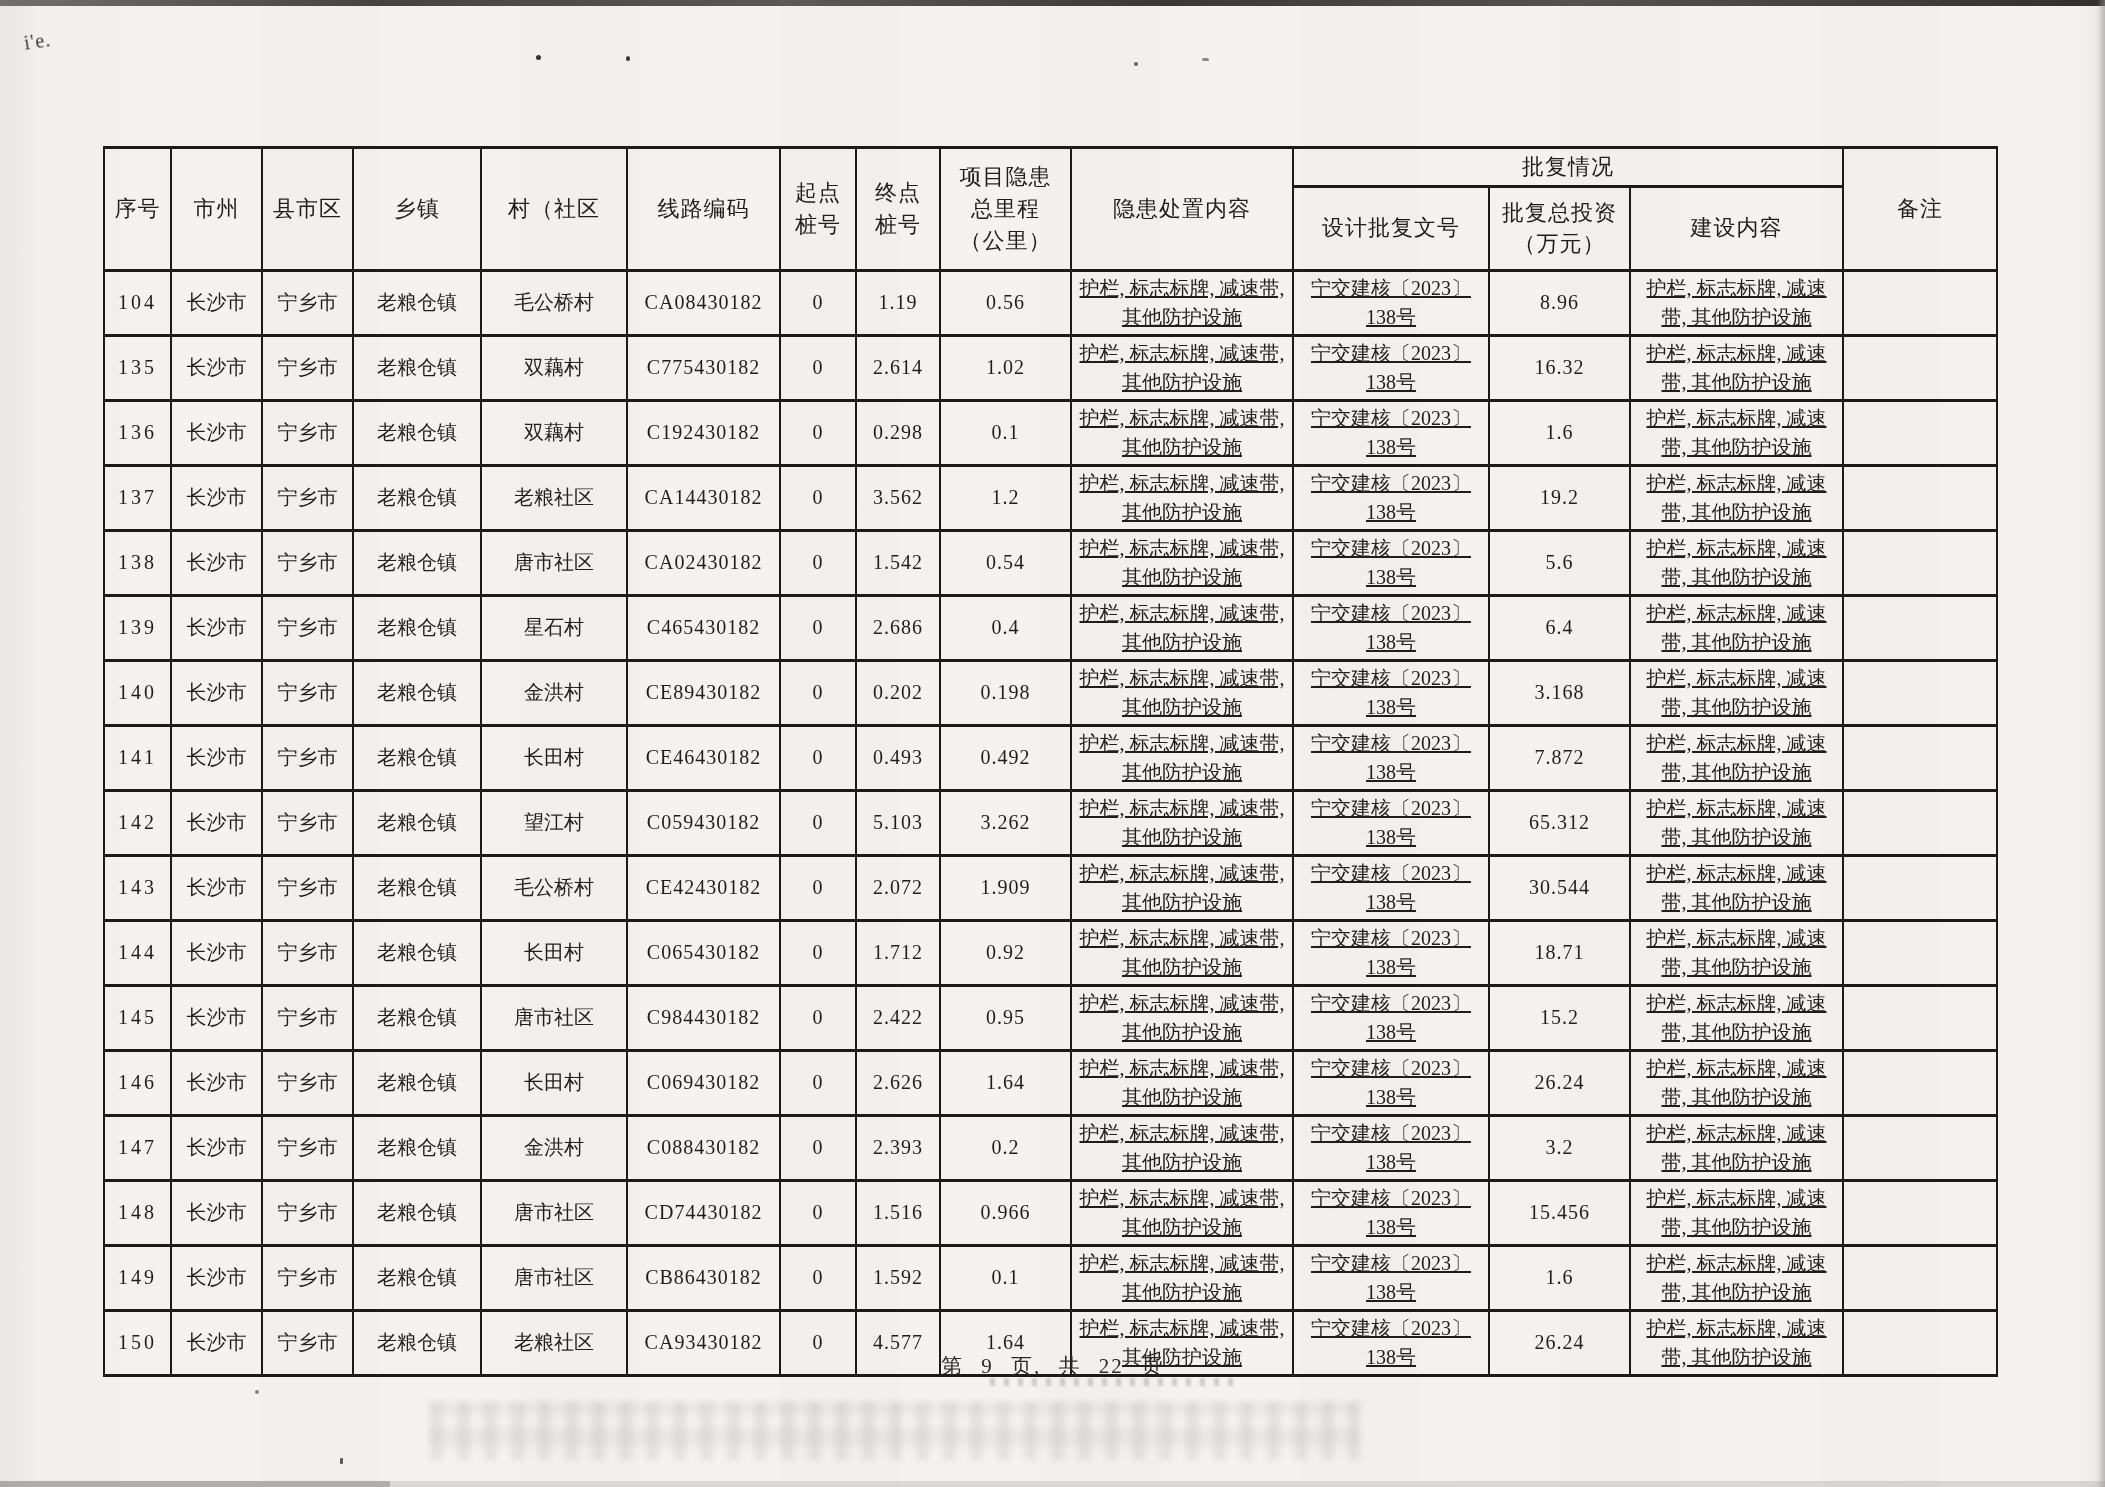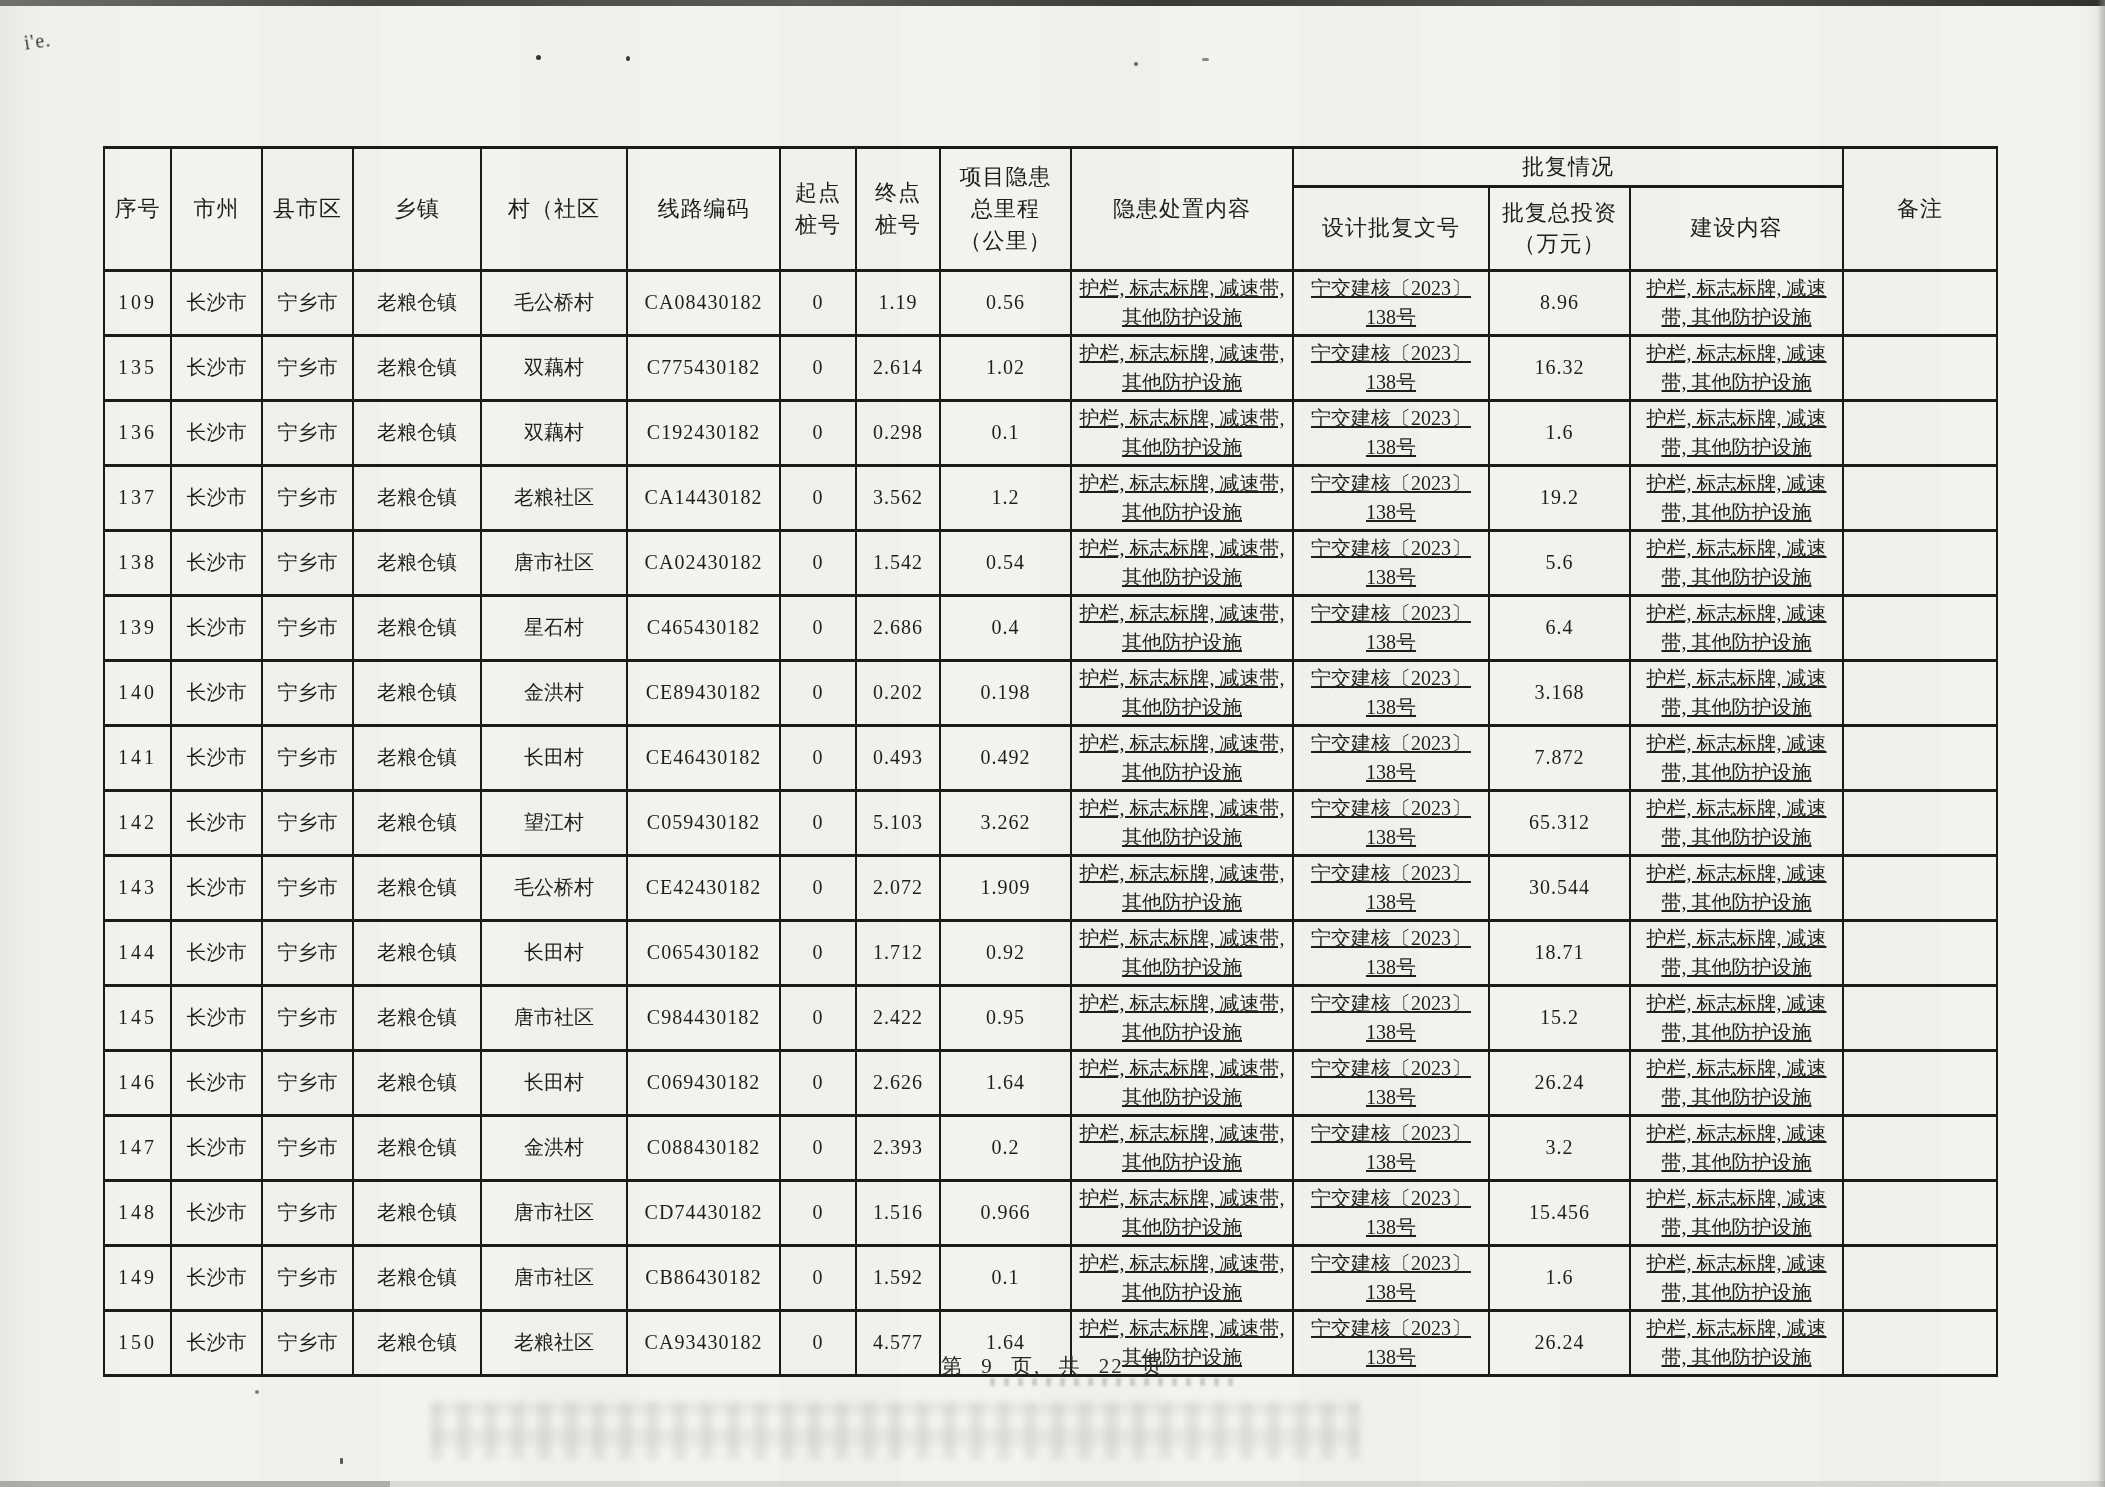--- a/index.html
+++ b/index.html
@@ -151,21 +151,21 @@
       </tr>
       <tr class="sub-row">
         <th>设计批复文号</th>
         <th>批复总投资
 （万元）</th>
         <th>建设内容</th>
       </tr>
     </thead>
     <tbody id="table-body">
         <tr>
-          <td class="c-seq">109</td>
+          <td class="c-seq">104</td>
           <td class="">长沙市</td>
           <td class="">宁乡市</td>
           <td class="">老粮仓镇</td>
           <td class="">毛公桥村</td>
           <td class="c-code">CA08430182</td>
           <td class="c-num">0</td>
           <td class="c-num">1.19</td>
           <td class="c-num">0.56</td>
           <td class="c-text">护栏, 标志标牌, 减速带, 其他防护设施</td>
           <td class="c-text">宁交建核〔2023〕138号</td>

